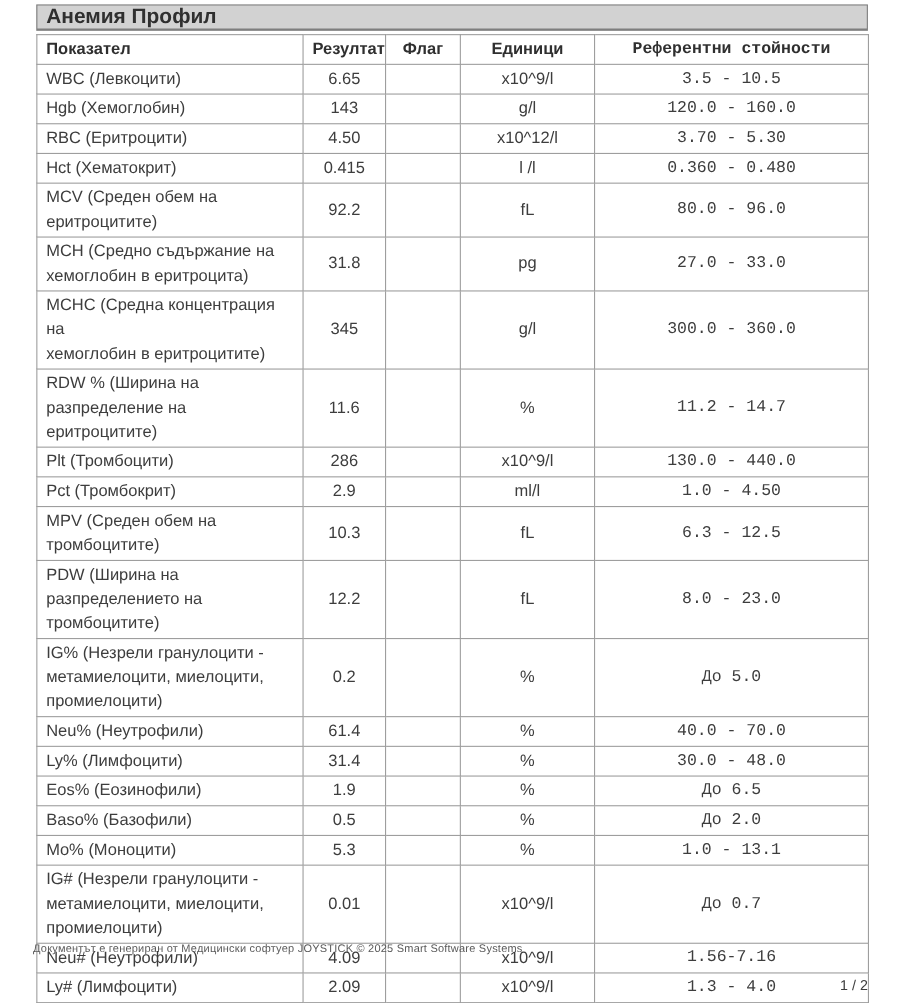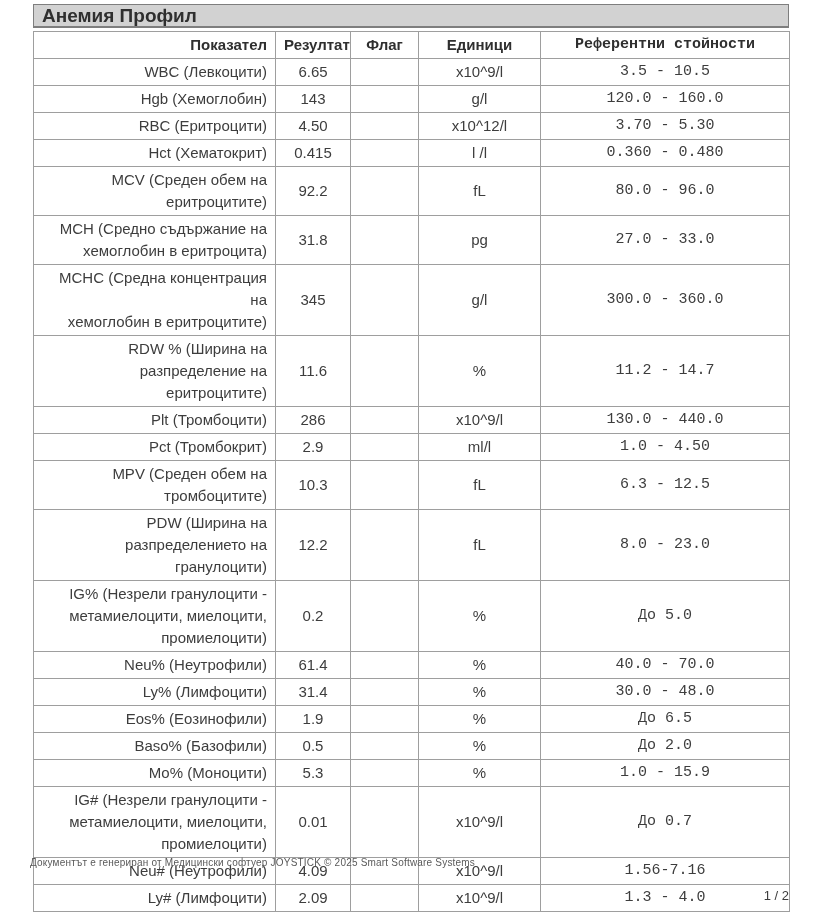--- a/index.html
+++ b/index.html
@@ -42,21 +42,21 @@
     line-height: 22px;
     text-align: center;
     overflow: hidden;
   }
   table.results th {
     font-weight: bold;
     color: #2f2f2f;
   }
   table.results th.col-name,
   table.results td.col-name {
-    text-align: right;
+    text-align: left;
     white-space: pre-line;
   }
   .col-name     { width: 242px; }
   .col-result   { width: 75px;  }
   .col-flag     { width: 68px;  }
   .col-units    { width: 122px; }
   .col-reference{ width: 249px; font-family: Liberation Mono, monospace; }
   .footer-note {
     position: absolute;
     left: 30px;
@@ -175,21 +175,21 @@
           <td class="col-name">MPV (Среден обем на
 тромбоцитите)</td>
           <td class="col-result">10.3</td>
           <td class="col-flag"></td>
           <td class="col-units">fL</td>
           <td class="col-reference">6.3 - 12.5</td>
         </tr>
         <tr>
           <td class="col-name">PDW (Ширина на
 разпределението на
-гранулоцити)</td>
+тромбоцитите)</td>
           <td class="col-result">12.2</td>
           <td class="col-flag"></td>
           <td class="col-units">fL</td>
           <td class="col-reference">8.0 - 23.0</td>
         </tr>
         <tr>
           <td class="col-name">IG% (Незрели гранулоцити -
 метамиелоцити, миелоцити,
 промиелоцити)</td>
           <td class="col-result">0.2</td>
@@ -223,21 +223,21 @@
           <td class="col-result">0.5</td>
           <td class="col-flag"></td>
           <td class="col-units">%</td>
           <td class="col-reference">До 2.0</td>
         </tr>
         <tr>
           <td class="col-name">Mo% (Моноцити)</td>
           <td class="col-result">5.3</td>
           <td class="col-flag"></td>
           <td class="col-units">%</td>
-          <td class="col-reference">1.0 - 15.9</td>
+          <td class="col-reference">1.0 - 13.1</td>
         </tr>
         <tr>
           <td class="col-name">IG# (Незрели гранулоцити -
 метамиелоцити, миелоцити,
 промиелоцити)</td>
           <td class="col-result">0.01</td>
           <td class="col-flag"></td>
           <td class="col-units">x10^9/l</td>
           <td class="col-reference">До 0.7</td>
         </tr>

